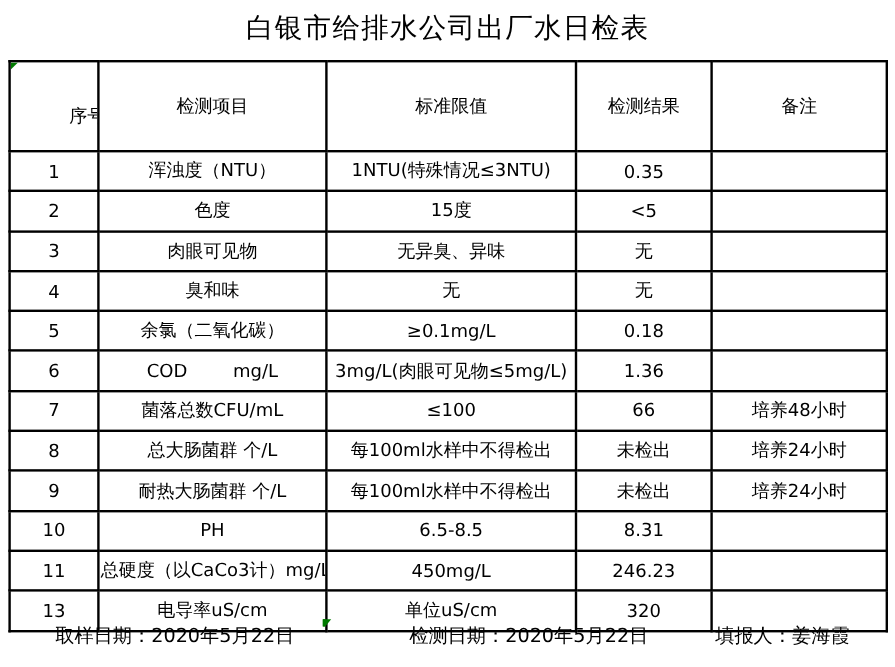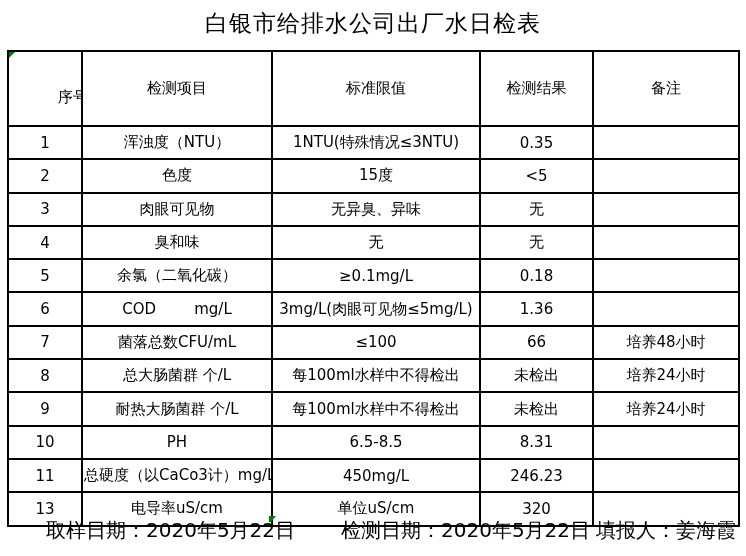--- a/index.html
+++ b/index.html
@@ -31,21 +31,21 @@
     position:absolute;top:0;left:0;width:0;height:0;
     border-top:6px solid #007a00;border-right:6px solid transparent;
   }
   .selection-marker{
     position:absolute;left:269px;top:516px;width:0;height:0;
     border-top:6px solid #007a00;border-left:2px solid #007a00;
     border-right:5px solid transparent;
   }
   .footer-item{
     position:absolute;top:517px;height:26px;line-height:26px;
-    font-size:20px;white-space:pre;color:#000;
+    font-size:16px;white-space:pre;color:#000;
   }
   .footer-sampling{left:46px;}
   .footer-testdate{left:341px;}
   .footer-reporter{left:596px;}
 </style>
 </head>
 <body>
 
 <div class="page">
 

